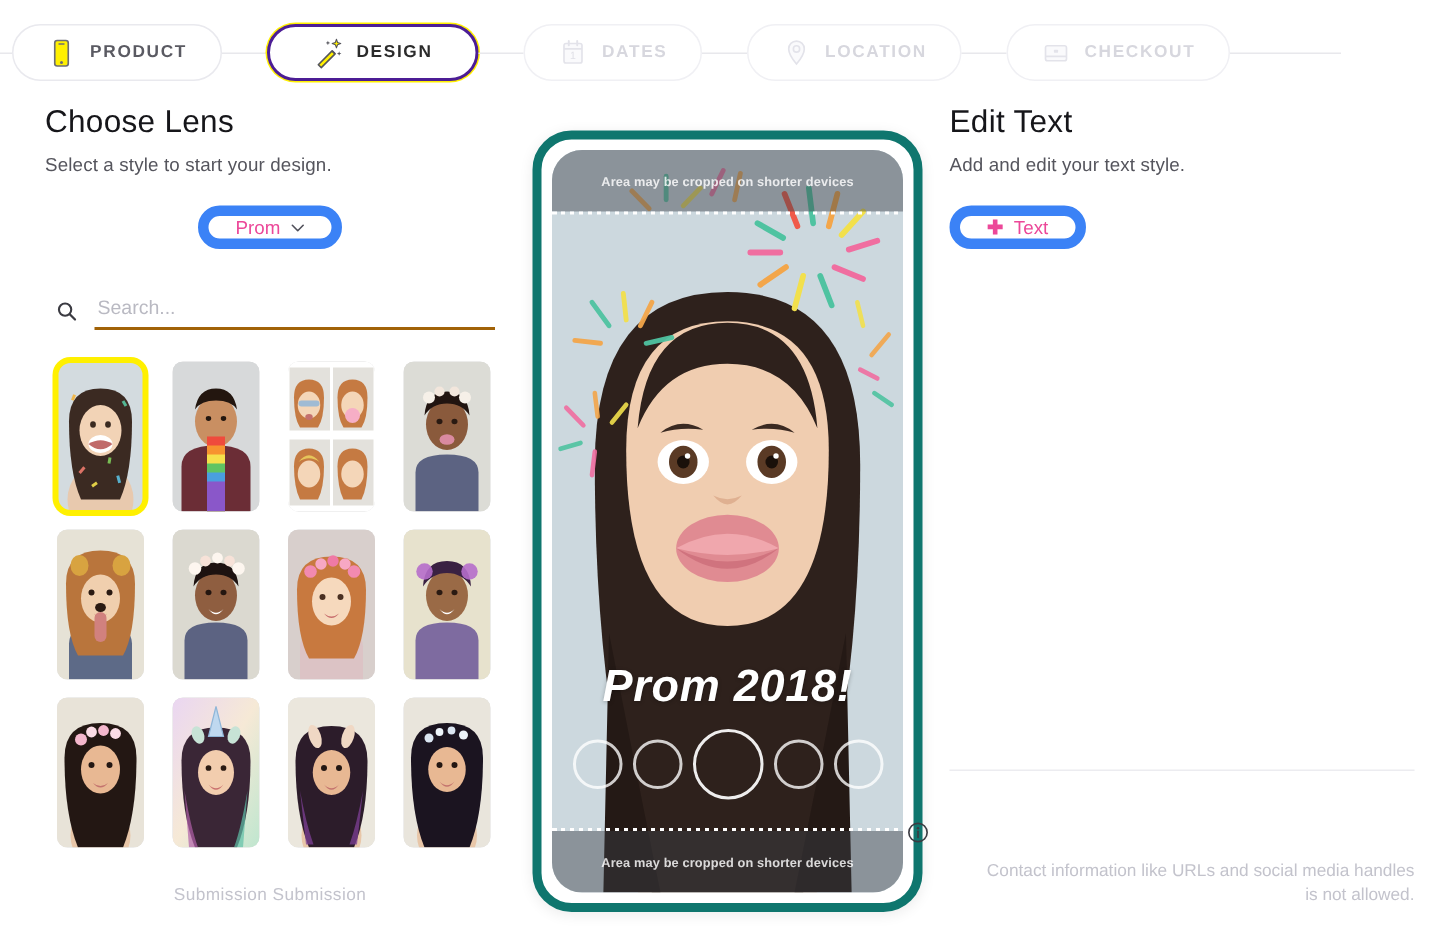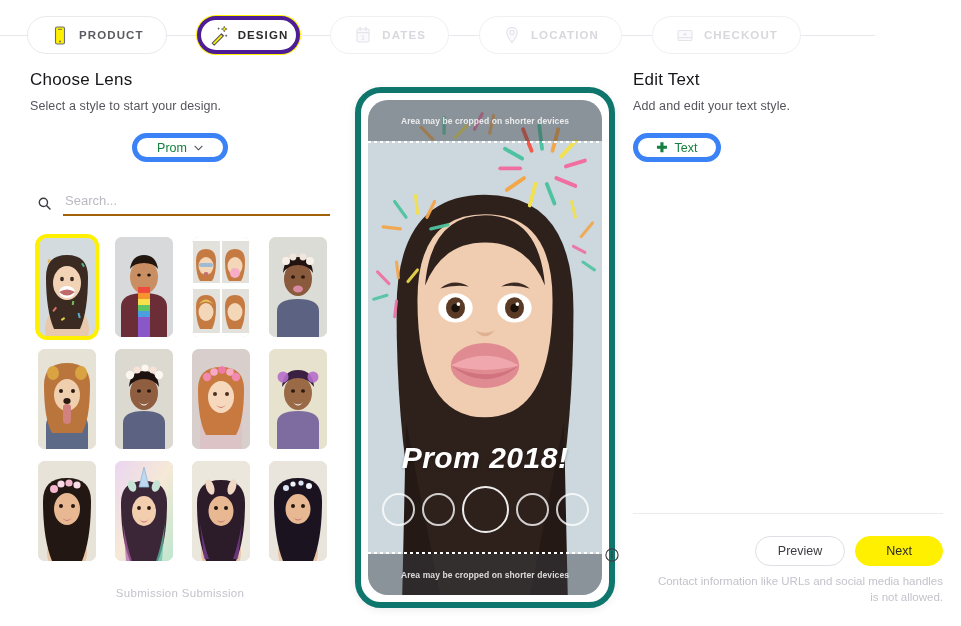--- a/index.html
+++ b/index.html
@@ -38,65 +38,65 @@
   }
   .step .lbl {
     font-size: 11.5px;
     letter-spacing: 1.1px;
     font-weight: 600;
     color: #5a5a62;
   }
   .step.dim { border-color: #f0f0f4; }
   .step.dim .lbl { color: #d7d7de; }
   .step.active {
-    border: 4px solid #4c1d95;
+    border: 2px solid #4c1d95;
     box-shadow: 0 0 0 1px #fff000;
-    padding: 0 8px;
+    padding: 0 29px;
   }
   .step.active .lbl { color: #2b2b2b; }
 
   .sicon { width: 20px; height: 21px; display: block; flex: 0 0 auto; }
 
   
   .col-left {
     position: absolute;
     left: 30px; top: 70px;
     width: 300px; height: 556px;
   }
   .col-right {
     position: absolute;
     right: 18px; top: 70px;
     width: 310px; height: 556px;
   }
 
   .sec-title {
-    font-size: 17px;
+    font-size: 21px;
     font-weight: 400;
     color: #16161a;
     letter-spacing: .2px;
     margin-bottom: 9px;
   }
   .sec-sub {
     font-size: 12.5px;
     color: #55555d;
     letter-spacing: .1px;
   }
 
   
   .pill {
     height: 29px;
-    border: 5px solid #3b82f6;
+    border: 7px solid #3b82f6;
     border-radius: 15px;
     background: #fff;
     display: inline-flex;
     align-items: center;
     justify-content: center;
     gap: 7px;
     font-size: 12.5px;
-    color: #15803d;
+    color: #ec4899;
     cursor: pointer;
     padding: 0 18px;
   }
   .pill .chev {
     width: 9px; height: 6px;
     display: block;
   }
 
   .dropdown-wrap { margin-top: 20px; text-align: center; }
   .dropdown-wrap .pill { min-width: 96px; }
@@ -697,19 +697,15 @@
   </div>
 
   <div class="divider"></div>
 
   <svg class="info-icon" viewBox="0 0 14 14">
     <circle cx="7" cy="7" r="6.1" fill="none" stroke="#3b3b42" stroke-width="1.1"></circle>
     <circle cx="7" cy="4.1" r=".85" fill="#3b3b42"></circle>
     <line x1="7" y1="6.2" x2="7" y2="10.3" stroke="#3b3b42" stroke-width="1.1" stroke-linecap="round"></line>
   </svg>
 
-  <div class="actions">
-    <div class="btn">Preview</div>
-    <div class="btn primary">Next</div>
-  </div>
 
   <div class="disclaimer">Contact information like URLs and social media handles is not allowed.</div>
 </div>
 
 </body></html>

